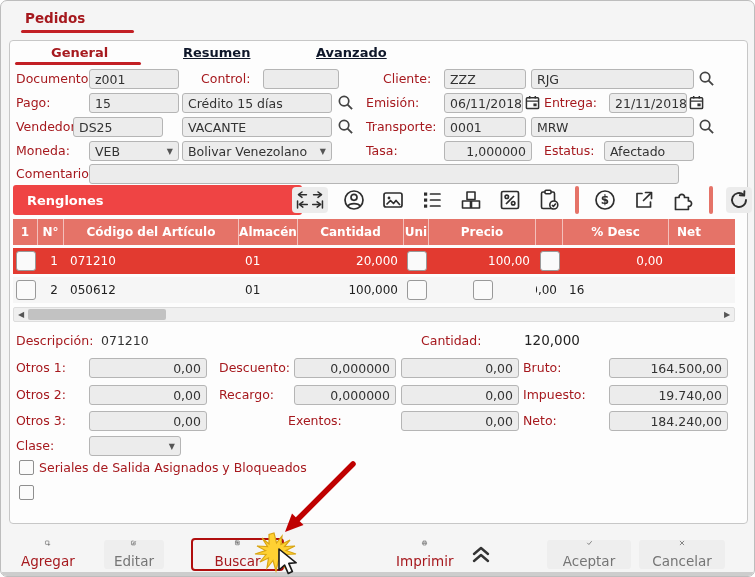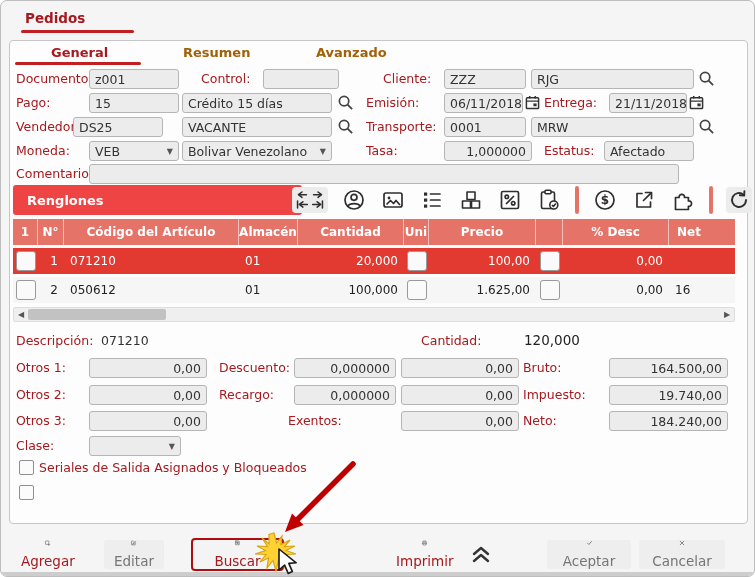--- a/index.html
+++ b/index.html
@@ -8,21 +8,21 @@
           border-radius:7px;box-sizing:border-box;overflow:hidden;}
   .abs{position:absolute;}
   
   .doc-title{color:#a6191e;font-size:13.5px;font-weight:bold;}
   .doc-underline{height:3px;background:#c21f24;border-radius:2px;}
   
   .panel{background:#fdfdfd;border:1px solid #c7c7c7;border-radius:4px;box-sizing:border-box;}
   
   .tab{font-size:13px;font-weight:bold;cursor:pointer;}
   .tab.active{color:#a6191e;}
-  .tab.inactive{color:#a16207;}
+  .tab.inactive{color:#0f172a;text-decoration:underline;}
   .tab-underline{height:3px;background:#c21f24;border-radius:2px;}
   
   .lbl{color:#a6191e;font-size:12.5px;white-space:nowrap;}
   .fld{height:20px;background:#ececec;border:1px solid #b5b5b5;border-radius:3px;box-sizing:border-box;
        font-size:12.5px;color:#333;display:flex;align-items:center;padding:0 5px;overflow:hidden;white-space:nowrap;}
   .fld.num{justify-content:flex-end;}
   .fld .caret{margin-left:auto;font-size:8px;color:#555;}
   .icon-btn{display:flex;align-items:center;justify-content:center;cursor:pointer;}
   
   .rbar{background:#ef4444;border-radius:3px;display:flex;align-items:center;padding-left:14px;
@@ -289,21 +289,20 @@
     <div class="rc c">
         <span class="rowbtn"></span>
       </div>
     <div class="rc r">2</div>
     <div class="rc">050612</div>
     <div class="rc">01</div>
     <div class="rc r">100,000</div>
     <div class="rc c">
         <span class="rowbtn"></span>
       </div>
-    <div class="rc r">1.625,00</div>
     <div class="rc c">
         <span class="rowbtn"></span>
       </div>
     <div class="rc r">0,00</div>
     <div class="rc">16</div>
   </div>
 
   <div class="abs hscroll" style="left:12px;top:306px;width:722px;">
     <div class="sarrow">◀</div>
     <div class="sthumb" style="width:138px;"></div>

